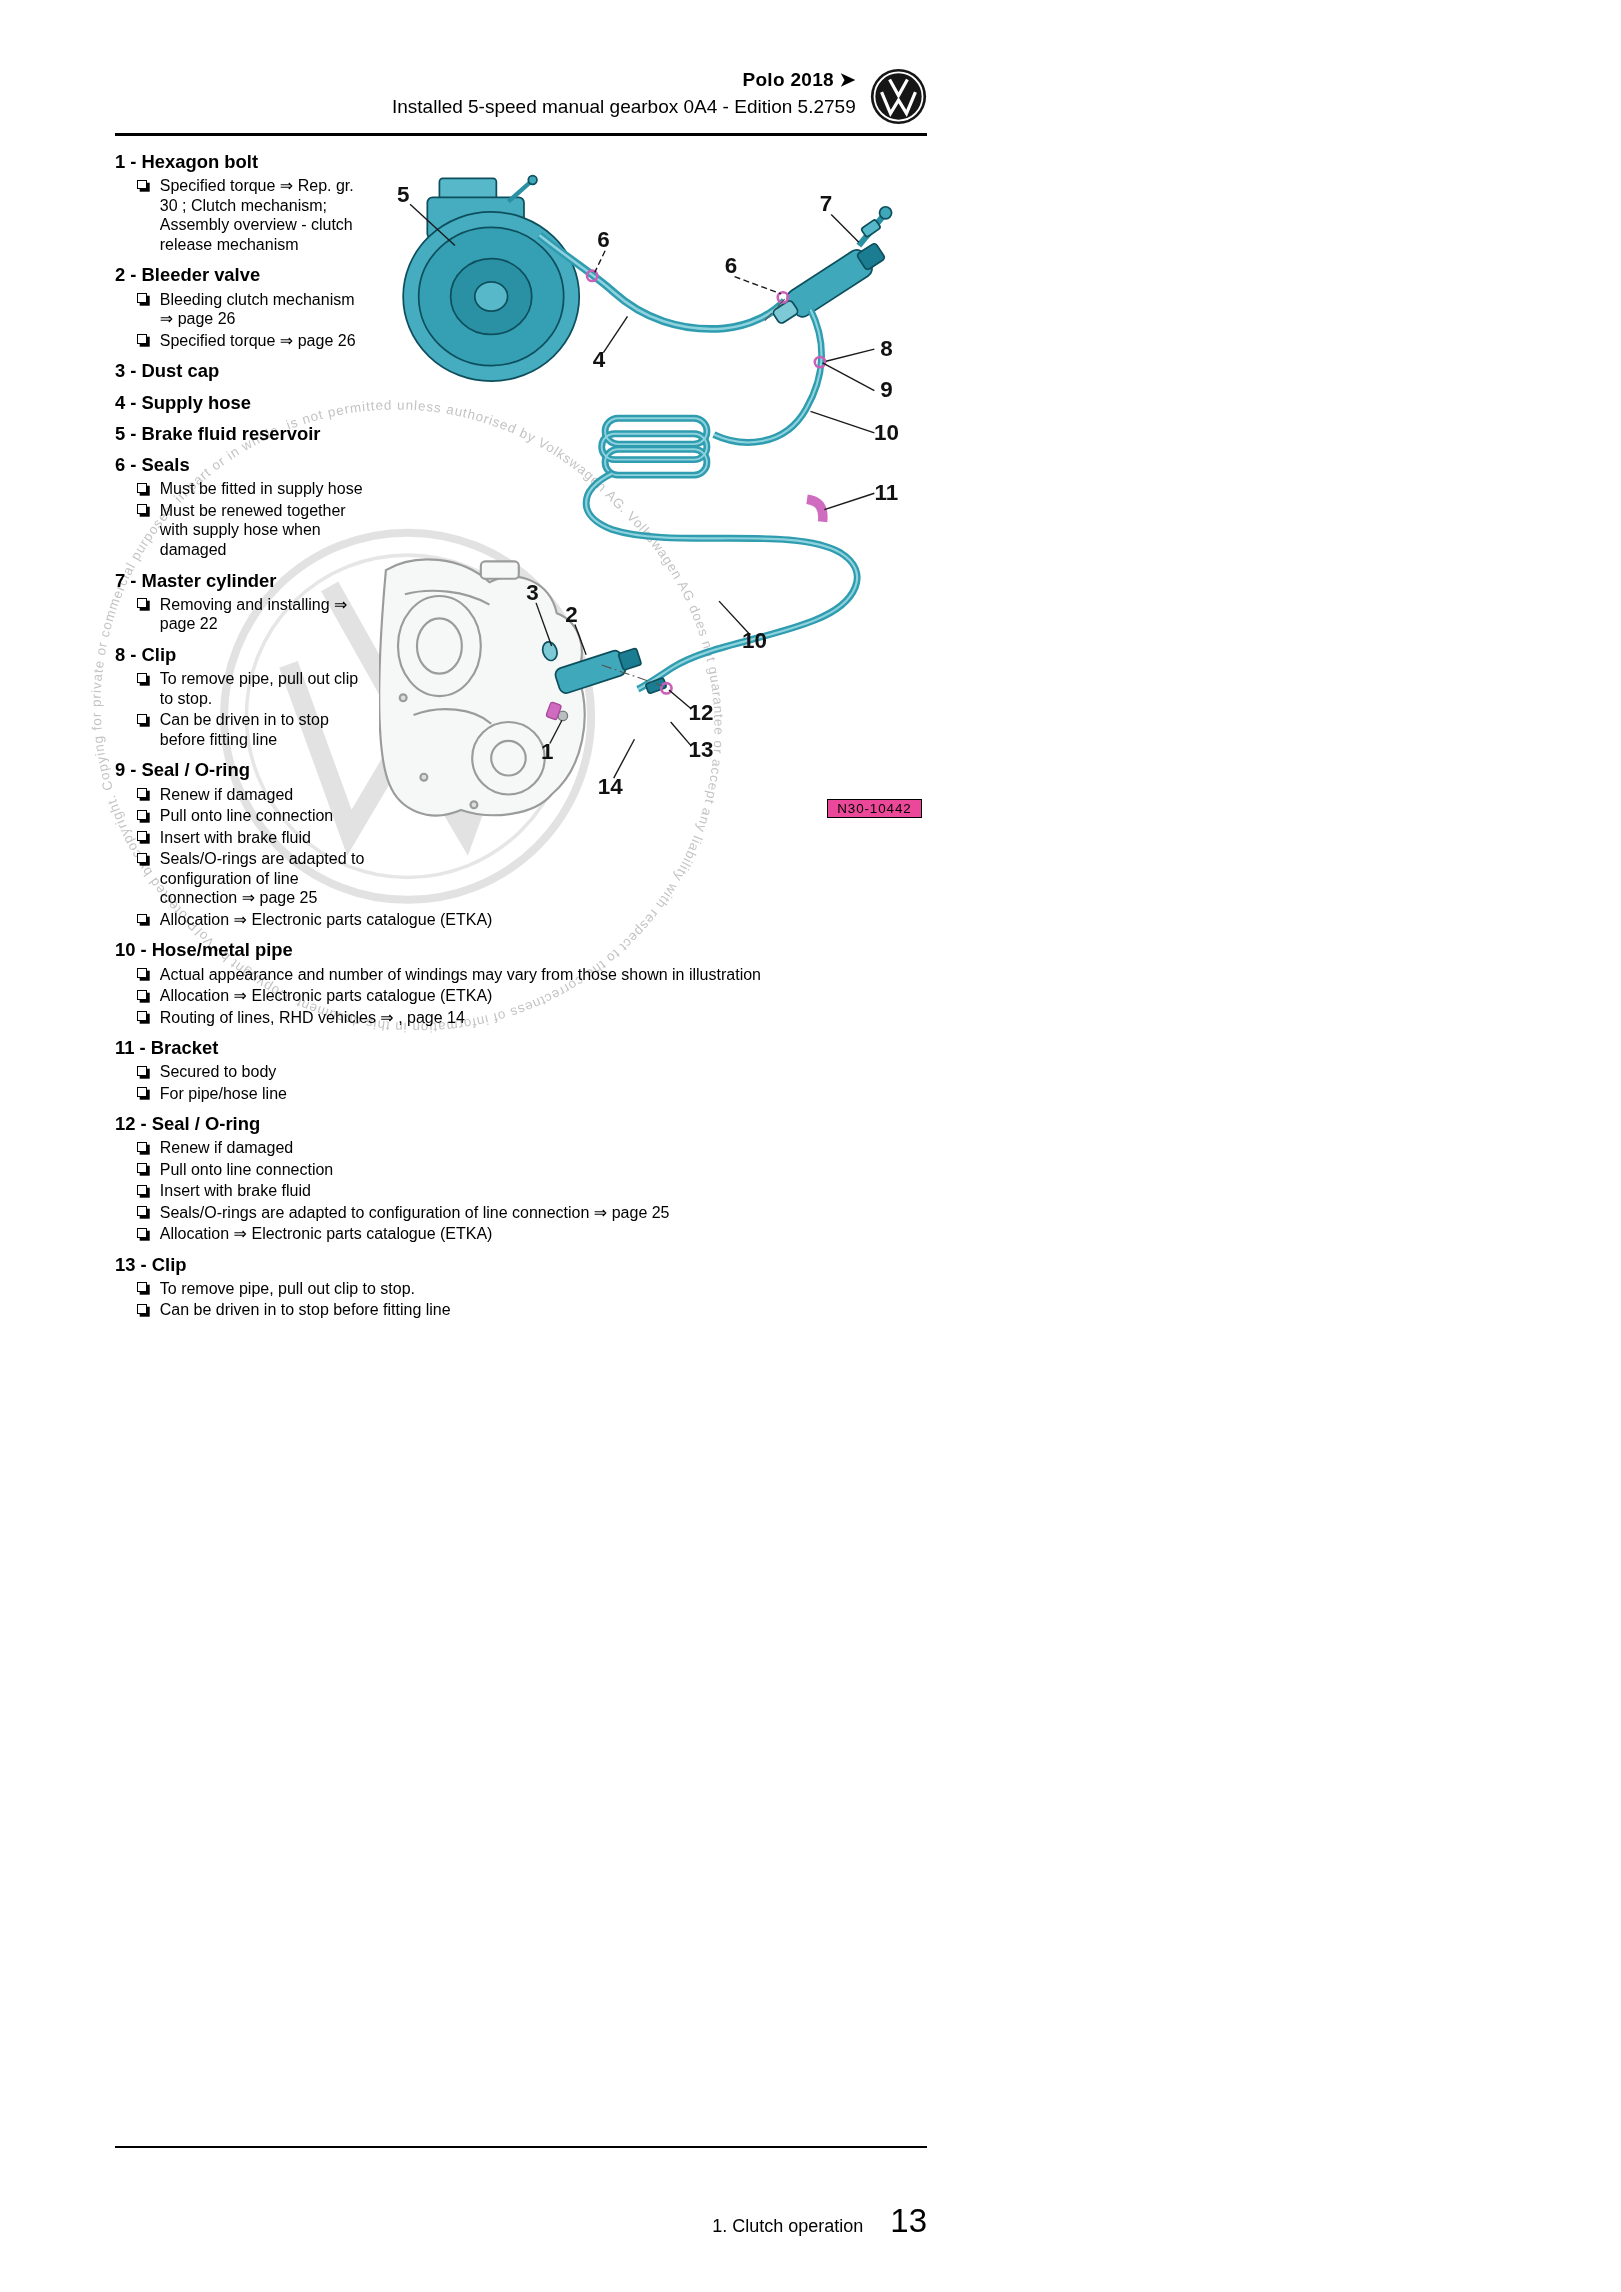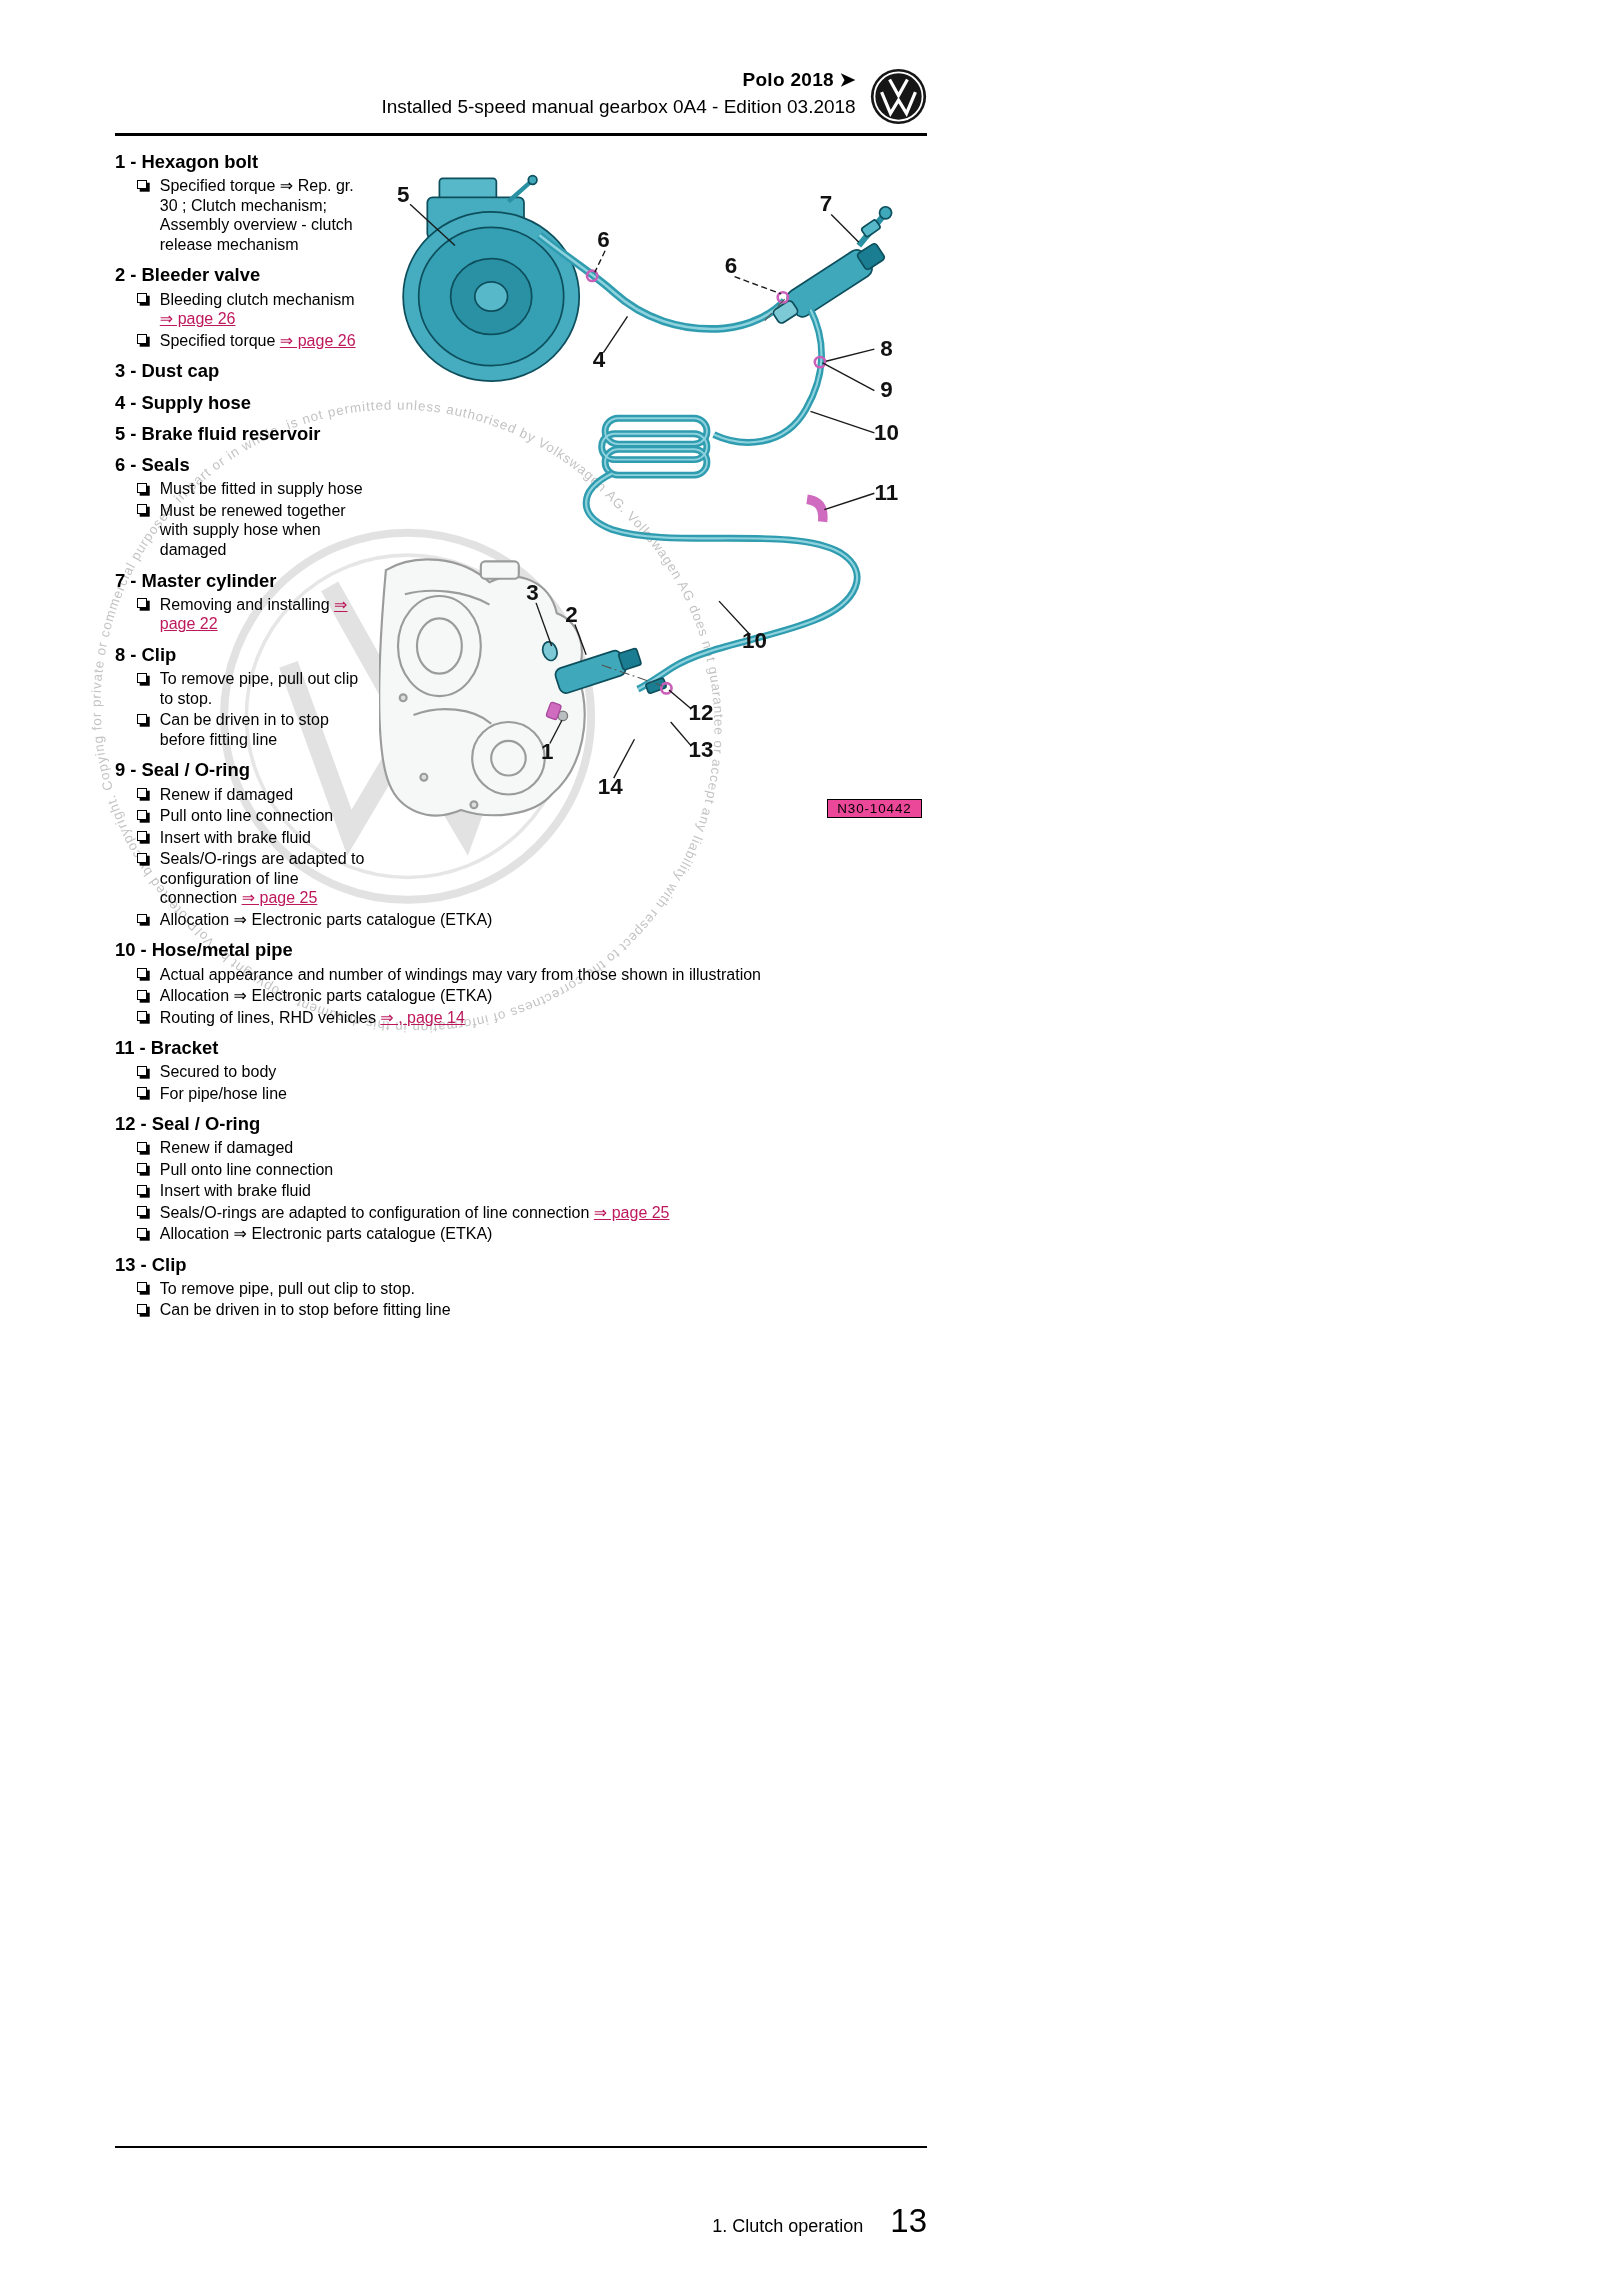--- a/index.html
+++ b/index.html
@@ -29,21 +29,21 @@
     position:absolute; right:5.4px; bottom:21.5px; border:1.8px solid #000;
     padding:0.9px 9px 1.8px; font-size:13.4px; letter-spacing:0.9px; background:#ec4899;
   }
 
   .item-head { font-weight:bold; font-size:18.4px; line-height:20.6px; margin:10.7px 0 3.6px; }
   .item:first-child .item-head { margin-top:1.8px; }
   .bullet { display:flex; gap:12.5px; margin:1.8px 0 1.8px 22.4px; font-size:16px; line-height:19.7px; }
   .chk { flex:none; width:9.9px; height:9.9px; border:1.8px solid #000; box-shadow:2.7px 2.7px 0 #000;
          margin-top:3.6px; background:#fff; }
   .btxt { flex:1; }
-  .plink { color:#be185d; text-decoration:underline; }
+  .plink { color:#000000; }
 
   .footer { position:absolute; left:115px; top:2146px; width:812px; z-index:1; }
   .frule { height:1.8px; background:#000; }
   .f-row { display:flex; justify-content:flex-end; align-items:baseline; gap:27px; margin-top:54px; }
   .f-sec { font-size:18px; }
   .f-page { font-size:33px; }
 
   
   .callout-num { font-family:"Liberation Sans",sans-serif; font-weight:bold; font-size:26px; fill:#111; text-anchor:middle; }
   .wm-text { font-family:"Liberation Sans",sans-serif; font-size:15px; letter-spacing:1px; fill:#b9b9b9; }
@@ -67,21 +67,21 @@
       <textPath href="#wmcircle">Protected by copyright. Copying for private or commercial purposes, in part or in whole, is not permitted unless authorised by Volkswagen AG. Volkswagen AG does not guarantee or accept any liability with respect to the correctness of information in this document. Copyright by Volkswagen AG.</textPath>
     </text>
   </svg>
 
   <div class="content">
 
     <header>
       <div class="hdr-row">
         <div class="hdr-text">
           <div class="model">Polo 2018 ➤</div>
-          <div class="title">Installed 5-speed manual gearbox 0A4 - Edition 03.2018</div>
+          <div class="title">Installed 5-speed manual gearbox 0A4 - Edition 5.2759</div>
         </div>
         <svg width="57" height="57" viewBox="0 0 64 64">
           <circle cx="32" cy="32" r="31" fill="#161616"></circle>
           <circle cx="32" cy="32" r="27" fill="none" stroke="#ffffff" stroke-width="2"></circle>
           <path d="M 22,13 L 32,31 L 42,13" fill="none" stroke="#ffffff" stroke-width="3.6"></path>
           <path d="M 13,27 L 23,51 L 32,36 L 41,51 L 51,27" fill="none" stroke="#ffffff" stroke-width="3.6"></path>
         </svg>
       </div>
       <div class="rule"></div>
     </header>

